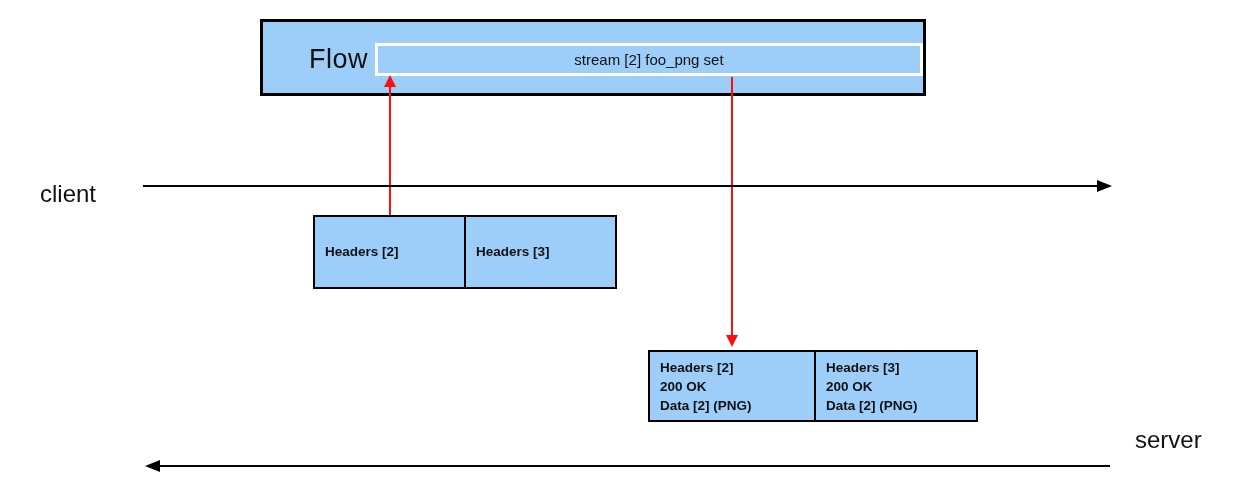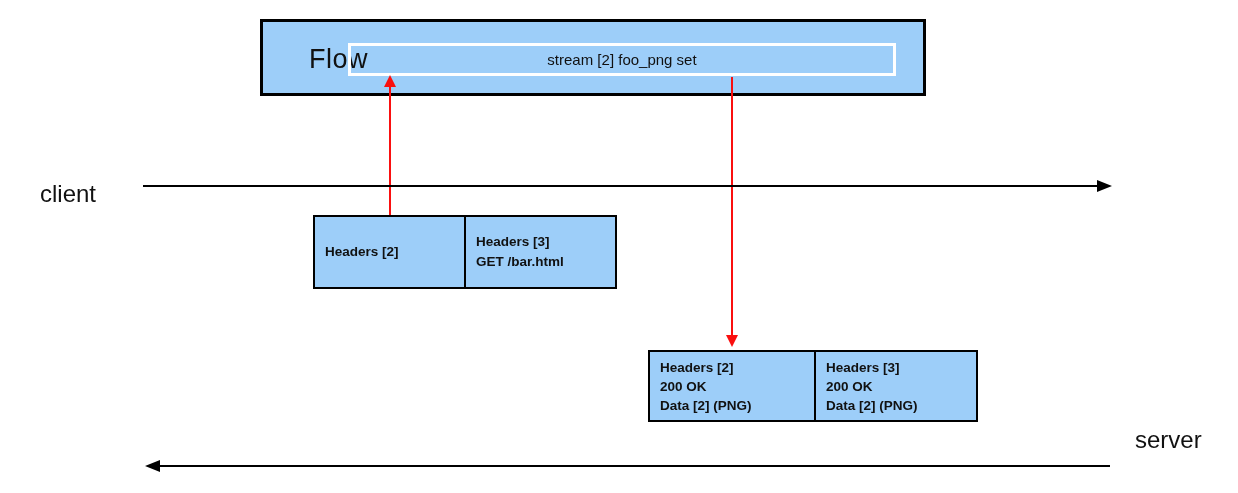--- a/index.html
+++ b/index.html
@@ -29,21 +29,21 @@
     position: absolute;
     left: 273px; top: 44px;
     font-size: 27px;
     font-weight: 400;
     letter-spacing: 0.5px;
     color: #111;
     margin-left: 36px;
   }
   .stream-box {
     position: absolute;
-    left: 348px; top: 43px;
+    left: 375px; top: 43px;
     width: 548px; height: 33px;
     border: 3px solid var(--inner-border);
     box-sizing: border-box;
     display: flex;
     align-items: center;
     justify-content: center;
   }
   .stream-box span {
     font-size: 15px;
     color: #111;
@@ -146,21 +146,20 @@
 
   <span class="endpoint-label client-label">client</span>
   <div class="timeline client-line"></div>
   <div class="arrowhead-right"></div>
 
   <div class="frame req-1">
     <span class="line">Headers [2]</span>
   </div>
   <div class="frame req-2">
     <span class="line">Headers [3]</span>
-    <span class="line">GET /bar.html</span>
   </div>
 
   <div class="frame resp-1">
     <span class="line">Headers [2]</span>
     <span class="line">200 OK</span>
     <span class="line">Data [2] (PNG)</span>
   </div>
   <div class="frame resp-2">
     <span class="line">Headers [3]</span>
     <span class="line">200 OK</span>

